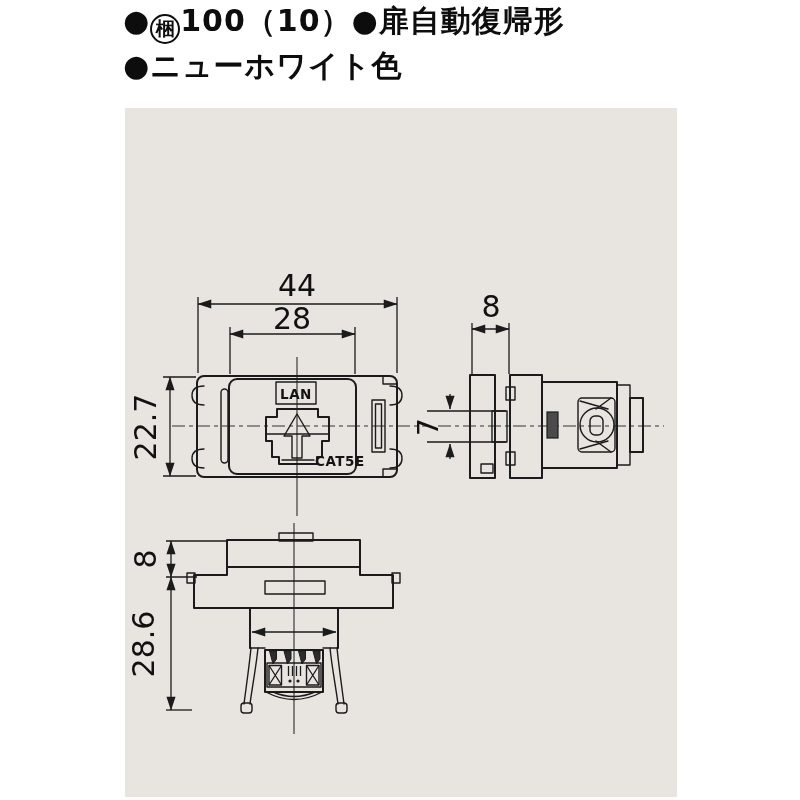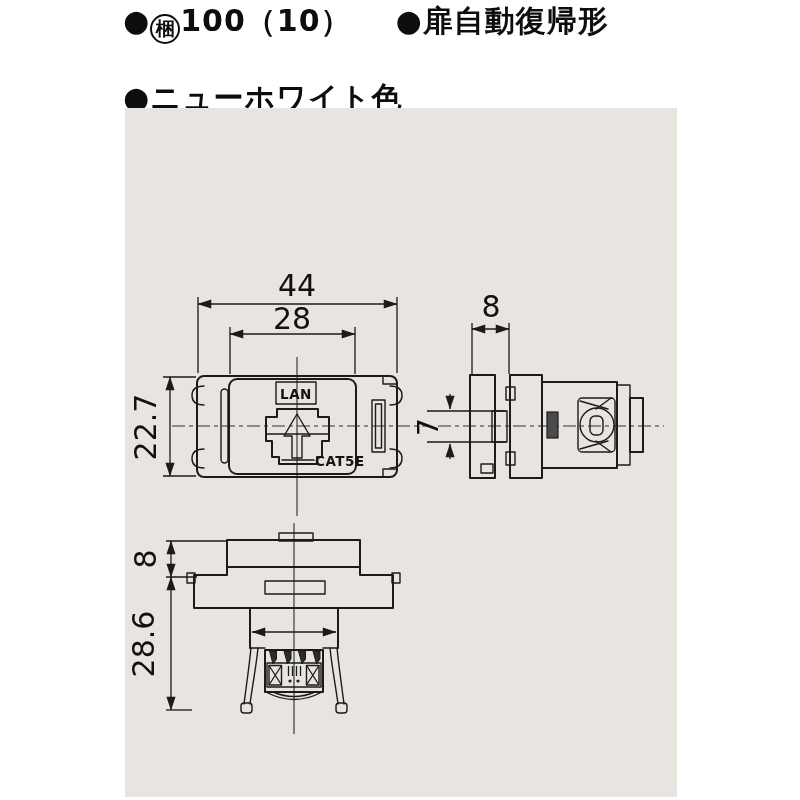--- a/index.html
+++ b/index.html
@@ -6,25 +6,25 @@
     --panel-bg:#e8e5e0; --ink:#111111; --line:#1b1b1b; --centerline:#6e6e6e;
   }
   html,body{margin:0;padding:0;}
   body{
     width:800px;height:800px;position:relative;background:#ffffff;
     font-family:"DejaVu Sans", sans-serif;color:var(--ink);overflow:hidden;
   }
   .note-line{position:absolute;left:123px;font-size:30px;font-weight:700;
     letter-spacing:1px;white-space:nowrap;color:#0d0d0d;}
   #note1{top:1px;}
-  #note3{top:46px;margin-top:32px;}
+  #note3{top:46px;}
   .circled{display:inline-block;width:30px;height:30px;box-sizing:border-box;
     border:2.5px solid #0d0d0d;border-radius:50%;font-size:19px;line-height:25px;
     text-align:center;vertical-align:-4px;letter-spacing:0;font-weight:700;}
-  .note-gap{margin-left:44px;}
+  .note-gap{}
   #diagram-title{position:absolute;left:144px;top:124px;font-size:45px;
     font-weight:700;letter-spacing:2px;white-space:nowrap;color:#0c0c0c;}
   svg{position:absolute;left:0;top:0;}
   .s2{stroke:var(--line);stroke-width:2;fill:none;stroke-linejoin:round;stroke-linecap:round;}
   .s14{stroke:var(--line);stroke-width:1.4;fill:none;stroke-linejoin:round;stroke-linecap:round;}
   .s12{stroke:var(--line);stroke-width:1.3;fill:none;stroke-linecap:butt;}
   .cl{stroke:var(--centerline);stroke-width:1.5;stroke-dasharray:13 4 4 4;fill:none;}
   .clv{stroke:#3a3a3a;stroke-width:1.2;fill:none;}
   .darkfill{fill:#4b4b4b;stroke:#1b1b1b;stroke-width:1.2;}
   .pin{fill:#2c2c2c;stroke:#1b1b1b;stroke-width:1;}

